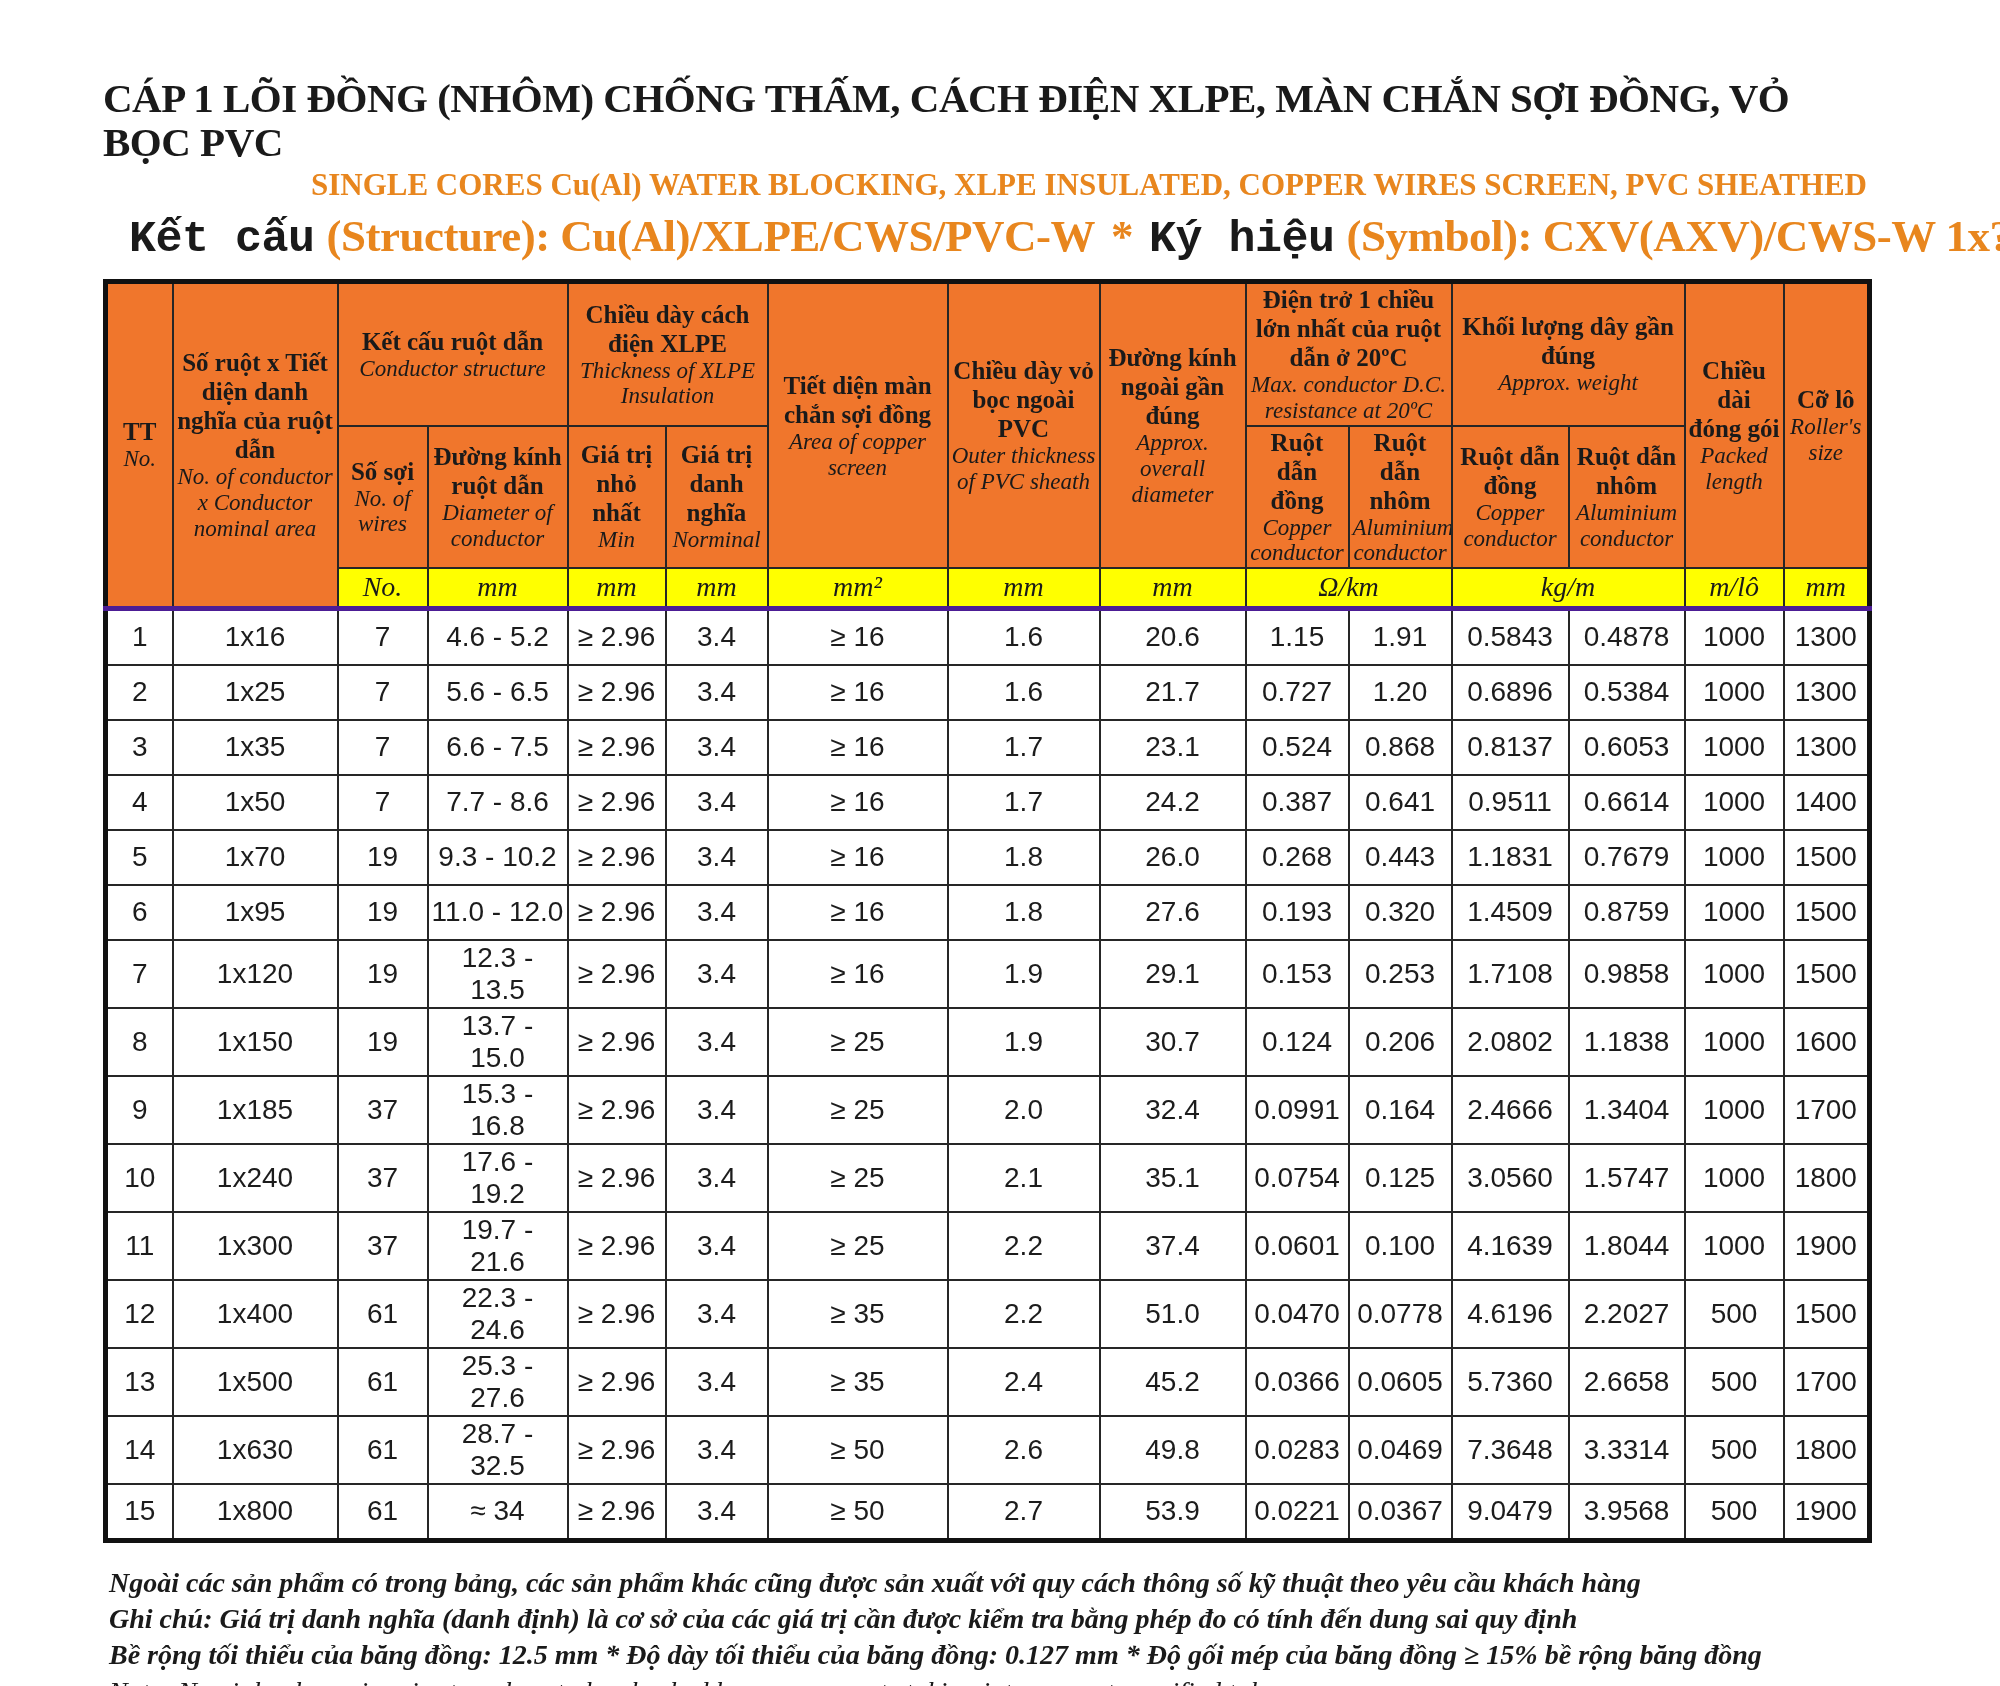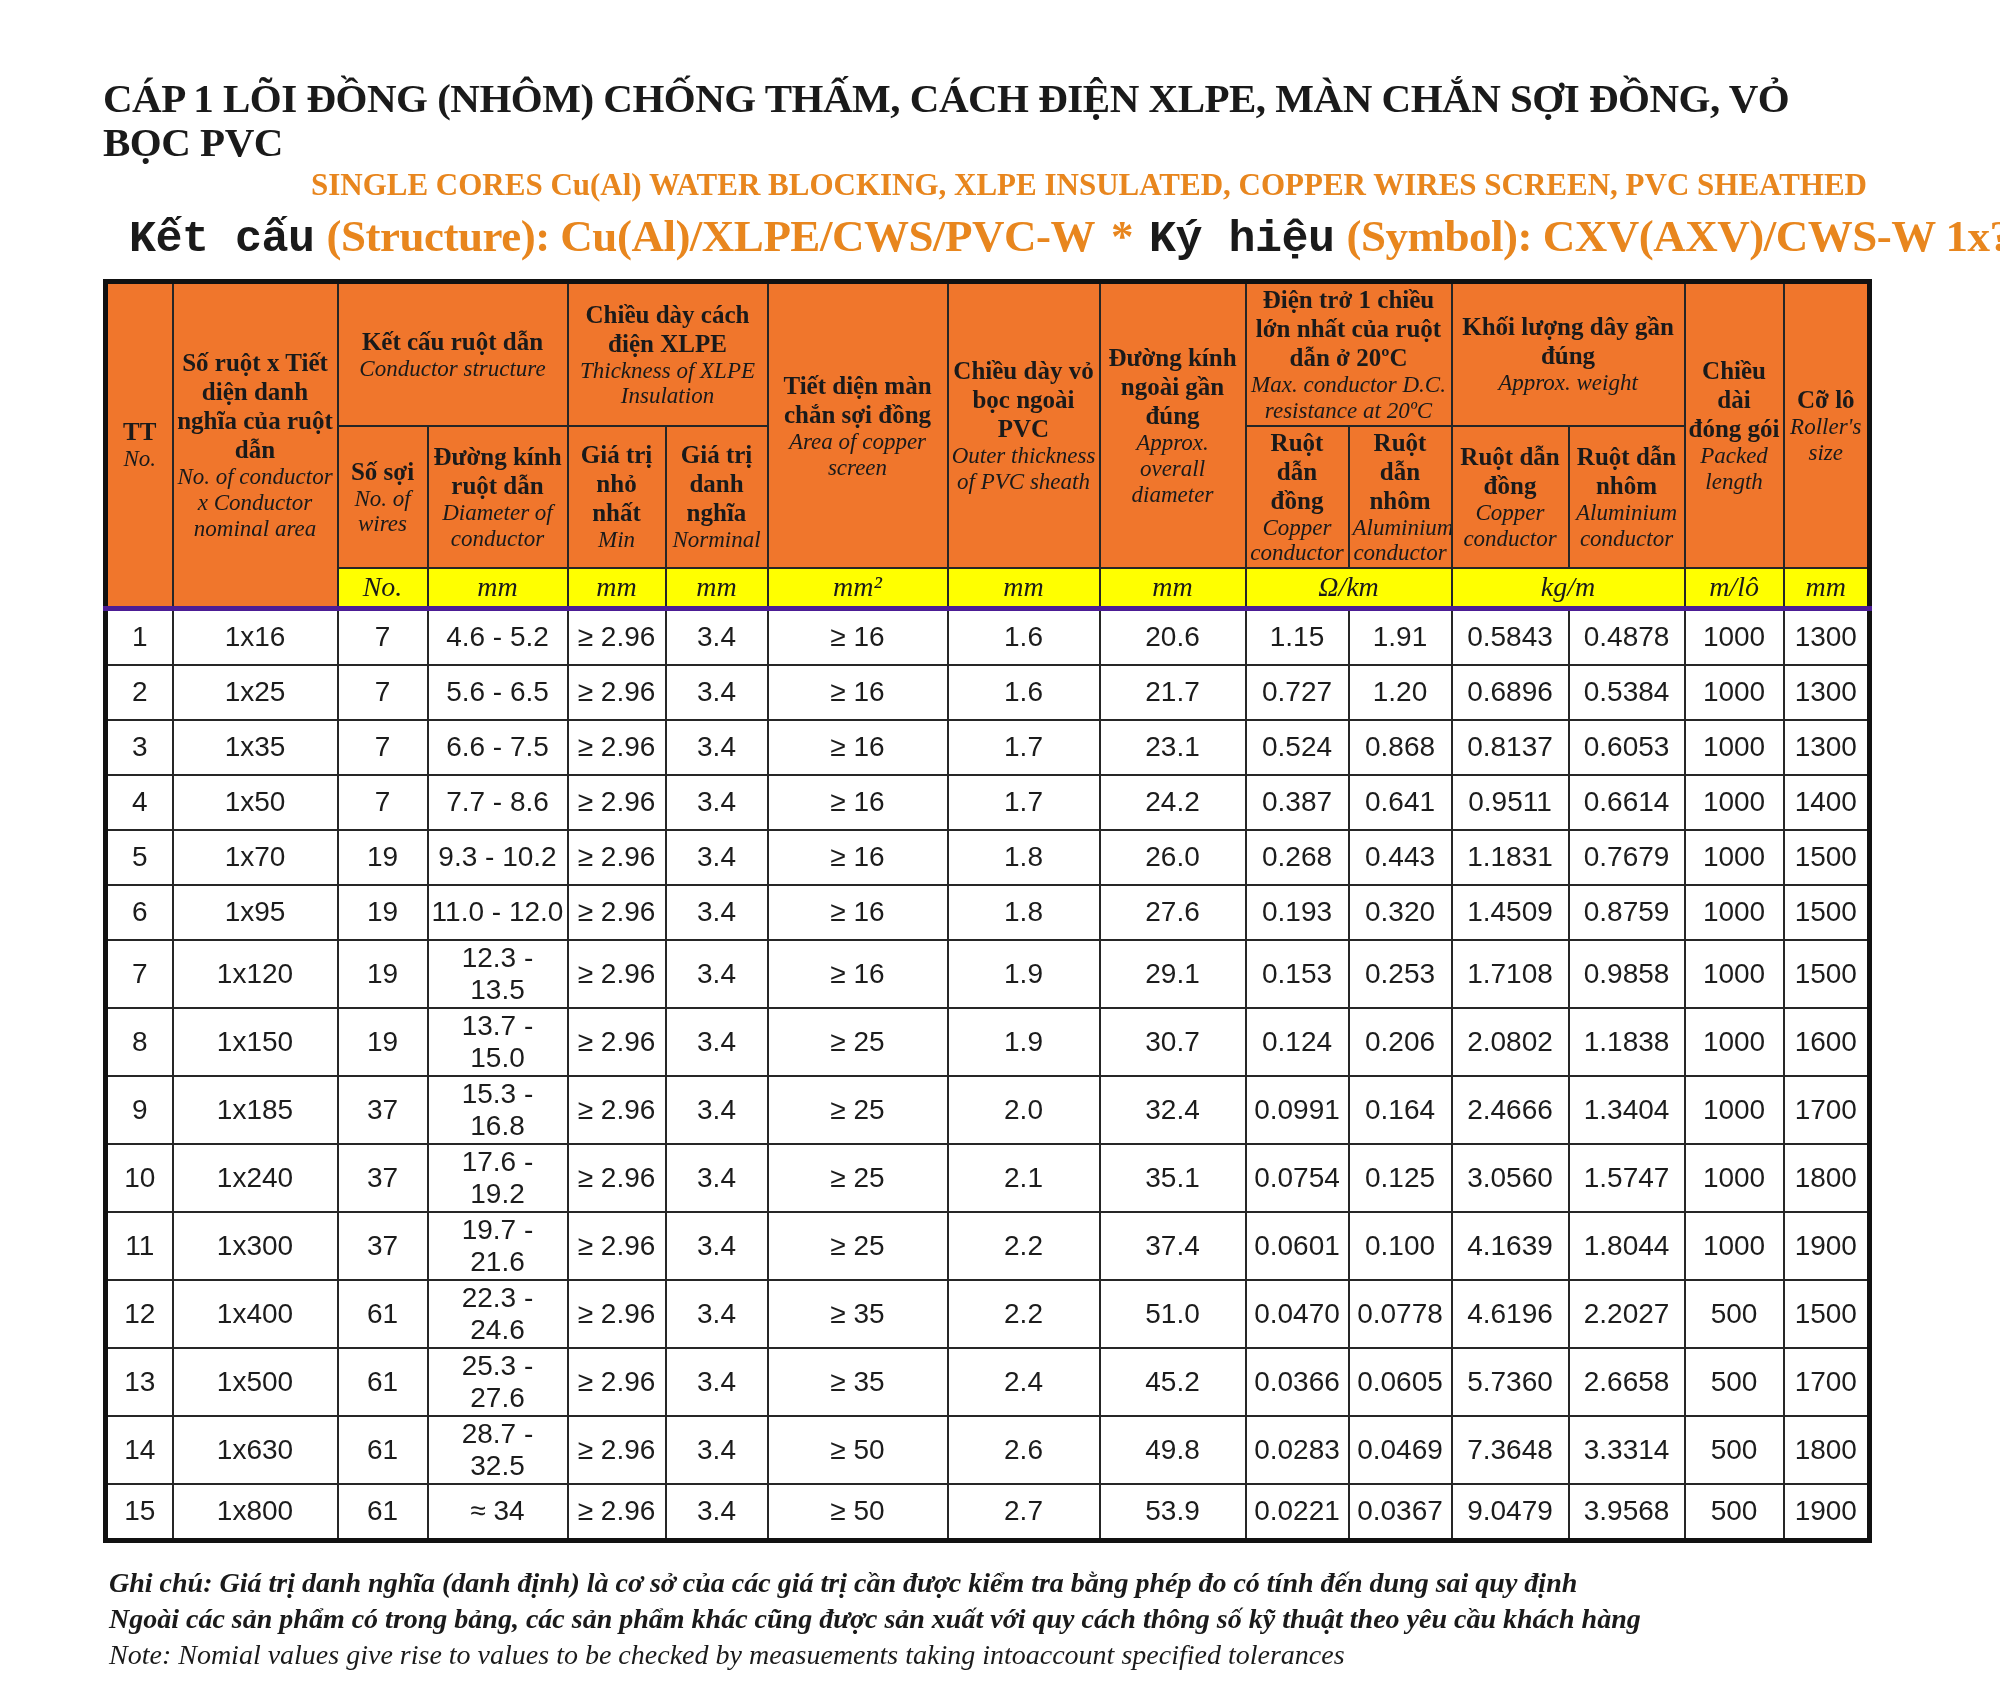--- a/index.html
+++ b/index.html
@@ -417,19 +417,20 @@
           <td>0.0367</td>
           <td>9.0479</td>
           <td>3.9568</td>
           <td>500</td>
           <td>1900</td>
         </tr>
       </tbody>
   </table>
 
   <section class="notes">
+    <div class="note vi-note">Ngoài các sản phẩm có trong bảng, các sản phẩm khác cũng được sản xuất với quy cách thông số kỹ thuật theo yêu cầu khách hàng</div>
     <div class="note vi-note">Ghi chú: Giá trị danh nghĩa (danh định) là cơ sở của các giá trị cần được kiểm tra bằng phép đo có tính đến dung sai quy định</div>
-    <div class="note vi-note">Ngoài các sản phẩm có trong bảng, các sản phẩm khác cũng được sản xuất với quy cách thông số kỹ thuật theo yêu cầu khách hàng</div>
+    <div class="note vi-note">Bề rộng tối thiểu của băng đồng: 12.5 mm * Độ dày tối thiểu của băng đồng: 0.127 mm * Độ gối mép của băng đồng ≥ 15% bề rộng băng đồng</div>
     <div class="note en-note">Note: Nomial values give rise to values to be checked by measuements taking intoaccount specified tolerances</div>
 
   </section>
 
 </div>
 
 </body></html>

